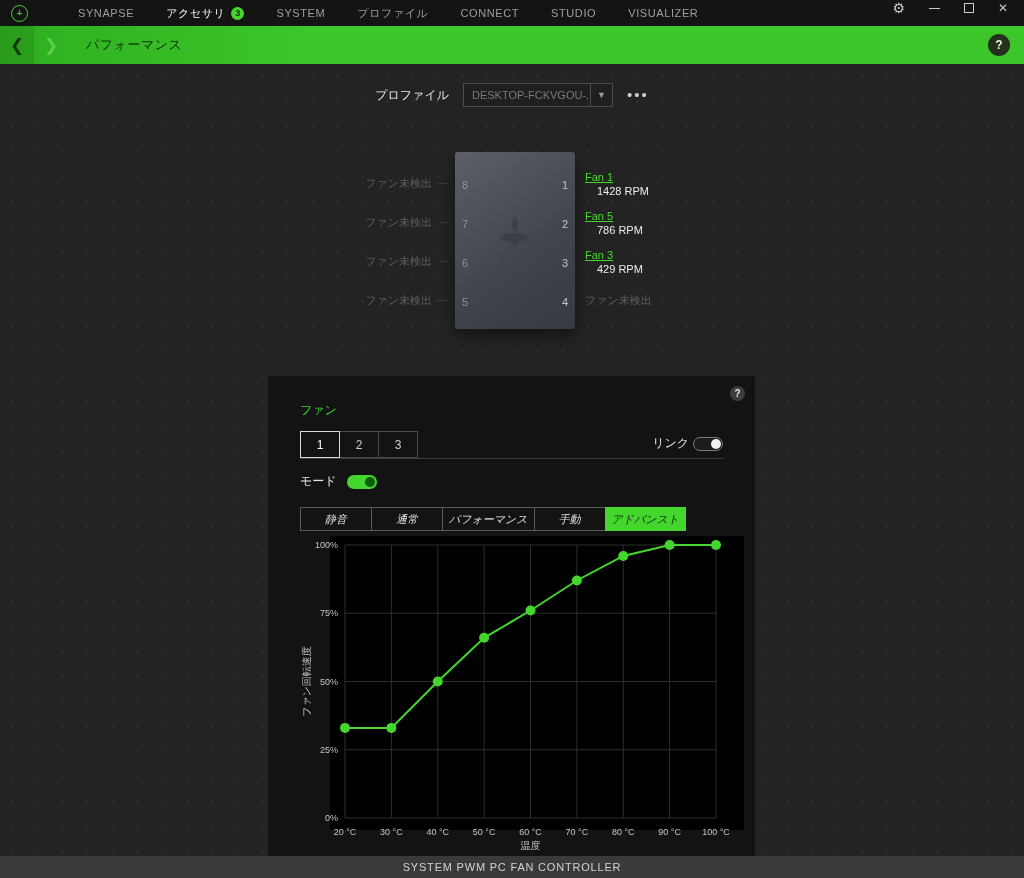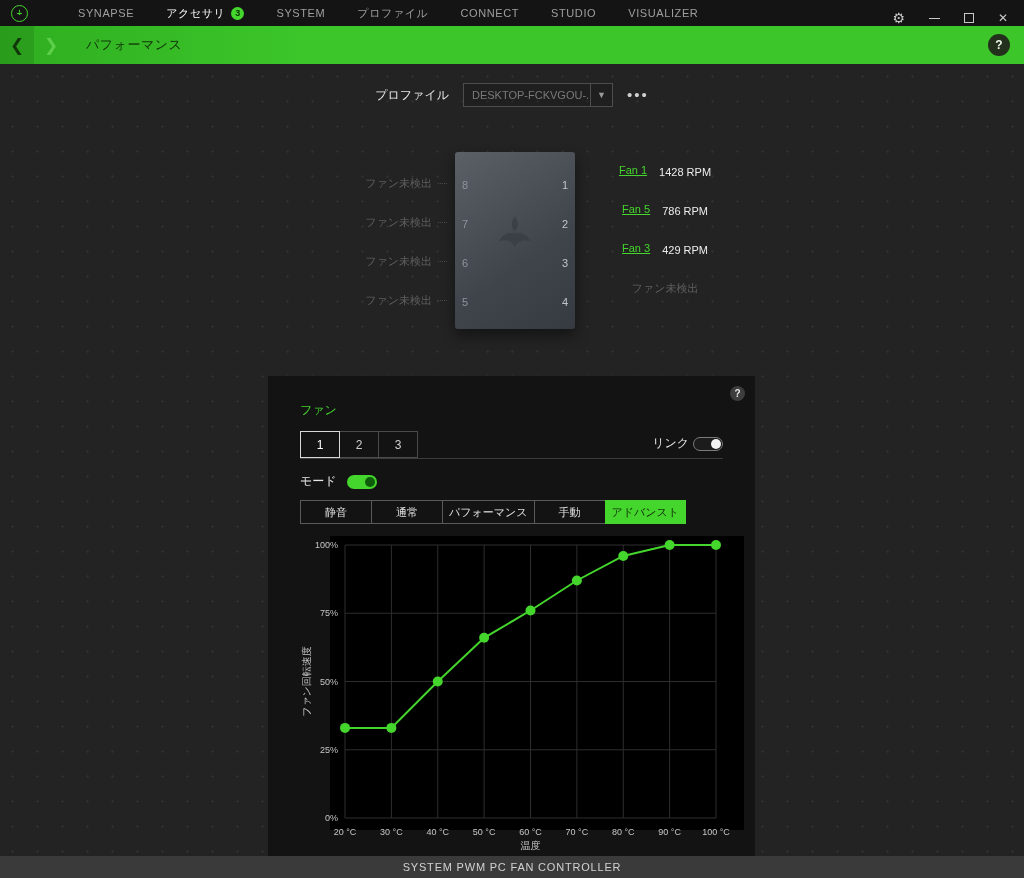--- a/index.html
+++ b/index.html
@@ -1,21 +1,21 @@
 <!DOCTYPE html>
 <html><head>
 <meta charset="utf-8">
 <style>
   * { margin:0; padding:0; box-sizing:border-box; }
   html,body { width:1024px; height:878px; background:#000; }
   body { font-family:"Liberation Sans","DejaVu Sans",sans-serif; overflow:hidden; }
   .window { position:relative; width:1024px; height:878px; background:#232323; overflow:hidden; }
 
   
-  .titlebar { position:absolute; top:0; left:0; width:1024px; height:26px; background:#141414; display:flex; align-items:flex-end; z-index:30; }
+  .titlebar { position:absolute; top:0; left:0; width:1024px; height:26px; background:#141414; display:flex; align-items:flex-start; z-index:30; }
   .logo { width:30px; height:26px; display:flex; align-items:center; justify-content:center; cursor:pointer; margin-left:4px; }
   .logo .ring { width:17px; height:17px; border-radius:50%; border:1px solid #44d62c; display:flex; align-items:center; justify-content:center; }
   .menu { display:flex; align-items:center; margin-left:28px; height:26px; }
   .menu-item { display:flex; align-items:center; height:26px; padding:0 16px; font-size:11px; letter-spacing:.6px; color:#9f9f9f; cursor:pointer; }
   .menu-item.active { color:#ffffff; }
   .badge { display:inline-block; width:13px; height:13px; margin-left:6px; background:#44d62c; border-radius:50%; color:#0c2d07; font-size:9px; line-height:13px; text-align:center; font-weight:bold; }
   .win-controls { margin-left:auto; display:flex; align-items:center; gap:24px; padding-right:16px; color:#c9c9c9; }
   .gear { font-size:14px; cursor:pointer; }
   .minbtn { width:11px; height:1px; background:#c9c9c9; cursor:pointer; }
   .maxbtn { width:10px; height:10px; border:1px solid #c9c9c9; cursor:pointer; }
@@ -49,21 +49,21 @@
                  background:linear-gradient(145deg,#5b6067,#40454c 60%,#363b41); box-shadow:0 6px 14px rgba(0,0,0,0.45); }
   .port-col { position:absolute; top:13px; width:14px; }
   .port-col.left { left:7px; }
   .port-col.right { right:7px; text-align:right; }
   .port-num { height:39px; display:flex; align-items:center; font-size:11px; }
   .port-col.left .port-num { color:#8d939b; justify-content:flex-start; }
   .port-col.right .port-num { color:#c0c5cb; justify-content:flex-end; }
   .device-logo { position:absolute; top:58px; left:36px; width:48px; height:60px; opacity:.85; }
 
   .fan-list { position:absolute; top:100px; left:585px; width:160px; }
-  .fan-row { height:39px; display:flex; flex-direction:row; justify-content:center; }
+  .fan-row { height:39px; display:flex; flex-direction:column; justify-content:center; }
   .fan-link { font-size:11px; color:#44d62c; text-decoration:underline; cursor:pointer; width:max-content; }
   .fan-rpm { font-size:11px; color:#ececec; margin-top:2px;margin-left:12px; }
   .fan-row .status { font-size:11px; color:#5e5e5e; }
 
   
   .panel { position:absolute; top:312px; left:268px; width:487px; height:480px; background:#131313; }
   .panel-title { position:absolute; top:26px; left:32px; font-size:12px; color:#44d62c; }
   .panel-help { position:absolute; top:10px; right:10px; width:15px; height:15px; border-radius:50%; background:#3d3d3d; color:#e6e6e6; font-size:10px; font-weight:bold; display:flex; align-items:center; justify-content:center; cursor:pointer; }
 
   .tabs-row { position:absolute; top:55px; left:32px; right:32px; height:28px; display:flex; align-items:flex-end; border-bottom:1px solid #3c3c3c; }
@@ -76,21 +76,21 @@
 
   .toggle { position:relative; width:30px; height:14px; border-radius:8px; cursor:pointer; }
   .toggle.off { border:1px solid #7a7a7a; background:#1c1c1c; }
   .toggle.off .knob { position:absolute; top:1px; right:1px; width:10px; height:10px; border-radius:50%; background:#f2f2f2; }
   .toggle.on { background:#44d62c; }
   .toggle.on .knob { position:absolute; top:2px; right:2px; width:10px; height:10px; border-radius:50%; background:#0f5c0a; }
 
   .mode-row { position:absolute; top:97px; left:32px; display:flex; align-items:center; gap:10px;text-align:right; }
   .mode-label { font-size:12px; color:#e6e6e6; }
 
-  .mode-buttons { position:absolute; top:124px; left:32px; display:flex; }
+  .mode-buttons { position:absolute; top:131px; left:32px; display:flex;font-style:italic; }
   .mode-btn { min-width:72px; height:24px; padding:0 6px; border:1px solid #5a5a5a; margin-left:-1px; display:flex; align-items:center; justify-content:center; font-size:11px; color:#e2e2e2; cursor:pointer; background:transparent; }
   .mode-btn:first-child { margin-left:0; }
   .mode-btn.active { background:#44d62c; border-color:#44d62c; color:#10290a; position:relative; z-index:2; }
 
   .chart { position:absolute; top:155px; left:32px; width:444px; height:324px; }
 
   
   .footer { position:absolute; top:856px; left:0; width:1024px; height:22px; background:#3a3a3a; display:flex; align-items:center; justify-content:center; font-size:11px; letter-spacing:.8px; color:#d2d2d2; z-index:30; }
 </style>
 </head>

